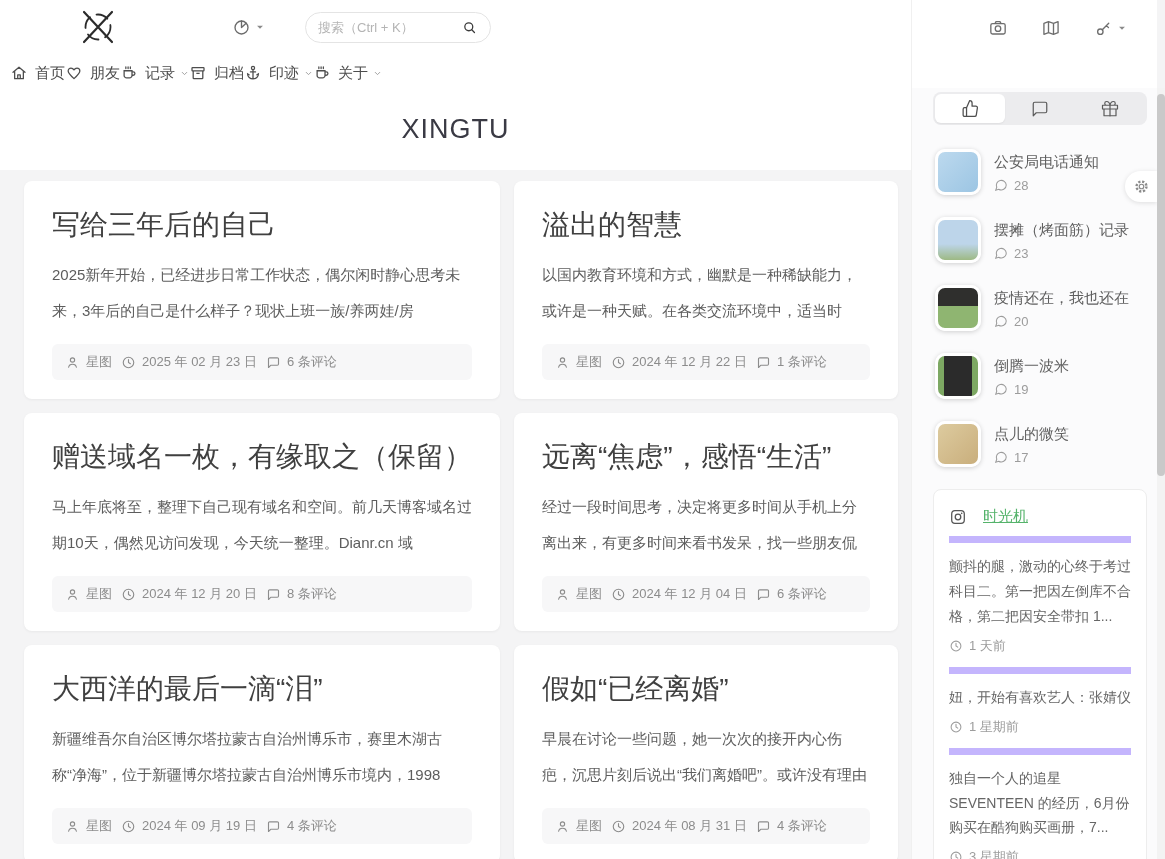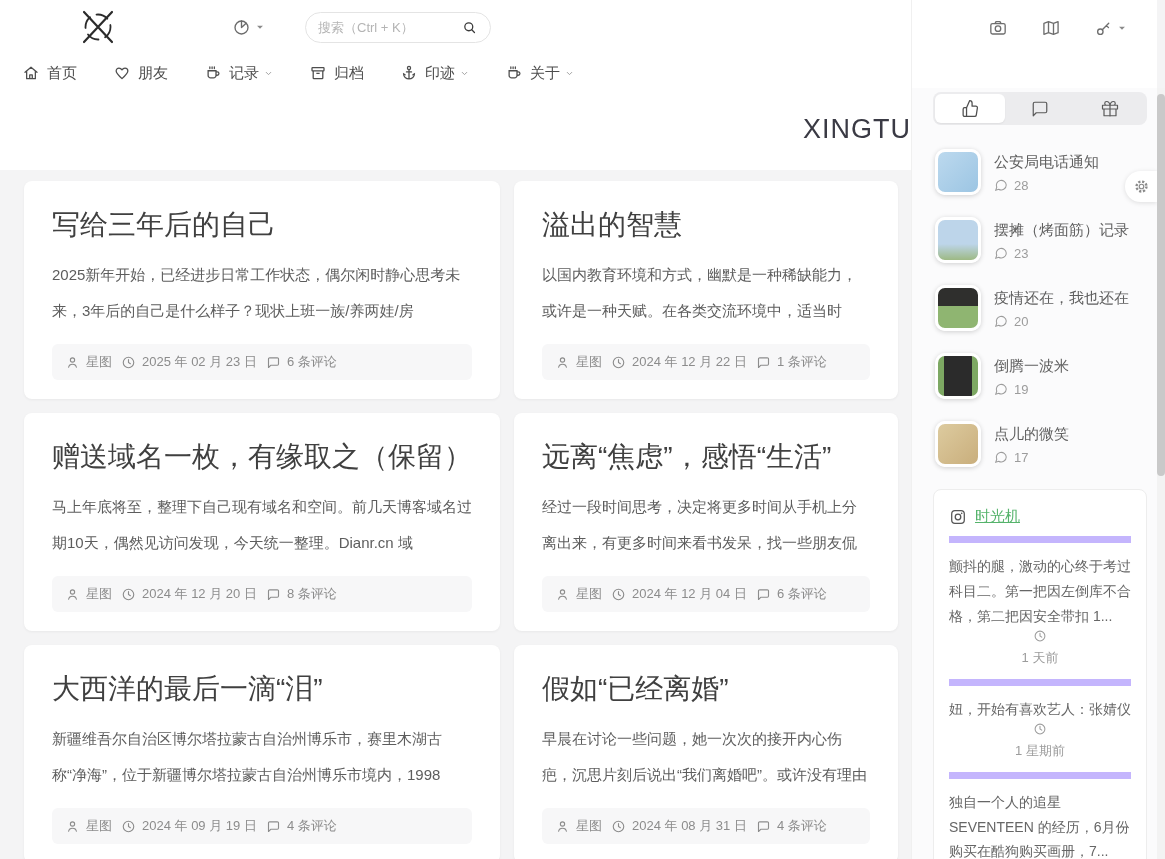--- a/index.html
+++ b/index.html
@@ -21,24 +21,24 @@
   .search-pill {
     display:flex; align-items:center; margin-left:40px;
     width:186px; height:31px; border:1px solid #e4e4e4; border-radius:16px;
     background:#fff; padding:0 12px;
   }
   .search-pill input {
     border:none; outline:none; flex:1; font-size:13px; color:#555;
     font-family:inherit; background:transparent; min-width:0;
   }
   .search-pill input::placeholder { color:#b4b4b4; }
-  .nav-row { display:flex; align-items:center; gap:36px; height:38px; padding-left:22px; }
+  .nav-row { display:flex; align-items:center; height:38px; padding-left:10px; }
   .nav-item { display:flex; align-items:center; gap:7px; font-size:15px; color:#4d4d4d; cursor:pointer; }
   .nav-item .caret { color:#a0a0a0; margin-left:-2px; }
-  .site-title { text-align:right; margin-top:22px; font-size:27px; font-weight:400;
+  .site-title { text-align:center; margin-top:22px; font-size:27px; font-weight:400;
     letter-spacing:1px; color:#3a3a44; }
 
   .content {
     position:absolute; top:170px; left:0; width:911px; bottom:-200px;
     background:#f4f4f5; padding:11px 13px 0 24px;
   }
   .cards { display:grid; grid-template-columns:1fr 1fr; column-gap:14px; row-gap:14px; }
   .card {
     background:#fff; border-radius:8px; padding:25px 28px 19px;
     box-shadow:0 1px 3px rgba(0,0,0,.05);
@@ -86,26 +86,26 @@
     position:absolute; top:171px; right:0; width:32px; height:31px;
     background:#fff; border-radius:16px 0 0 16px;
     box-shadow:0 1px 5px rgba(0,0,0,.12);
     display:flex; align-items:center; justify-content:center; color:#8a8a8a; cursor:pointer;
   }
 
   .tm-card {
     margin:14px 10px 0 21px; background:#fff; border:1px solid #ededed;
     border-radius:8px; padding:13px 15px 4px;
   }
-  .tm-head { display:flex; align-items:center; gap:8px; padding:4px 0 10px; }
+  .tm-head { display:flex; align-items:center; gap:16px; padding:4px 0 10px; }
   .tm-link { font-size:15px; color:#55b36b; text-decoration:underline; cursor:pointer; }
   .tm-entry { padding:11px 0 12px; border-top:7px solid #c4b5fd; }
   .tm-text { font-size:14px; color:#666; line-height:1.78; }
-  .tm-time { display:flex; align-items:center; gap:6px; 
-    font-size:13px; color:#9c9c9c;flex-direction:column; }
+  .tm-time { display:flex; align-items:center; gap:6px; margin-top:8px;
+    font-size:13px; color:#9c9c9c; }
 
   
   .scrollbar { position:absolute; right:0; top:88px; bottom:0; width:8px; background:#f3f3f3; }
   .scroll-thumb { position:absolute; top:6px; right:0; width:8px; height:382px;
     background:#c9c9c9; border-radius:4px; }
 </style>
 </head>
 <body>
 
 <div class="main-col">

